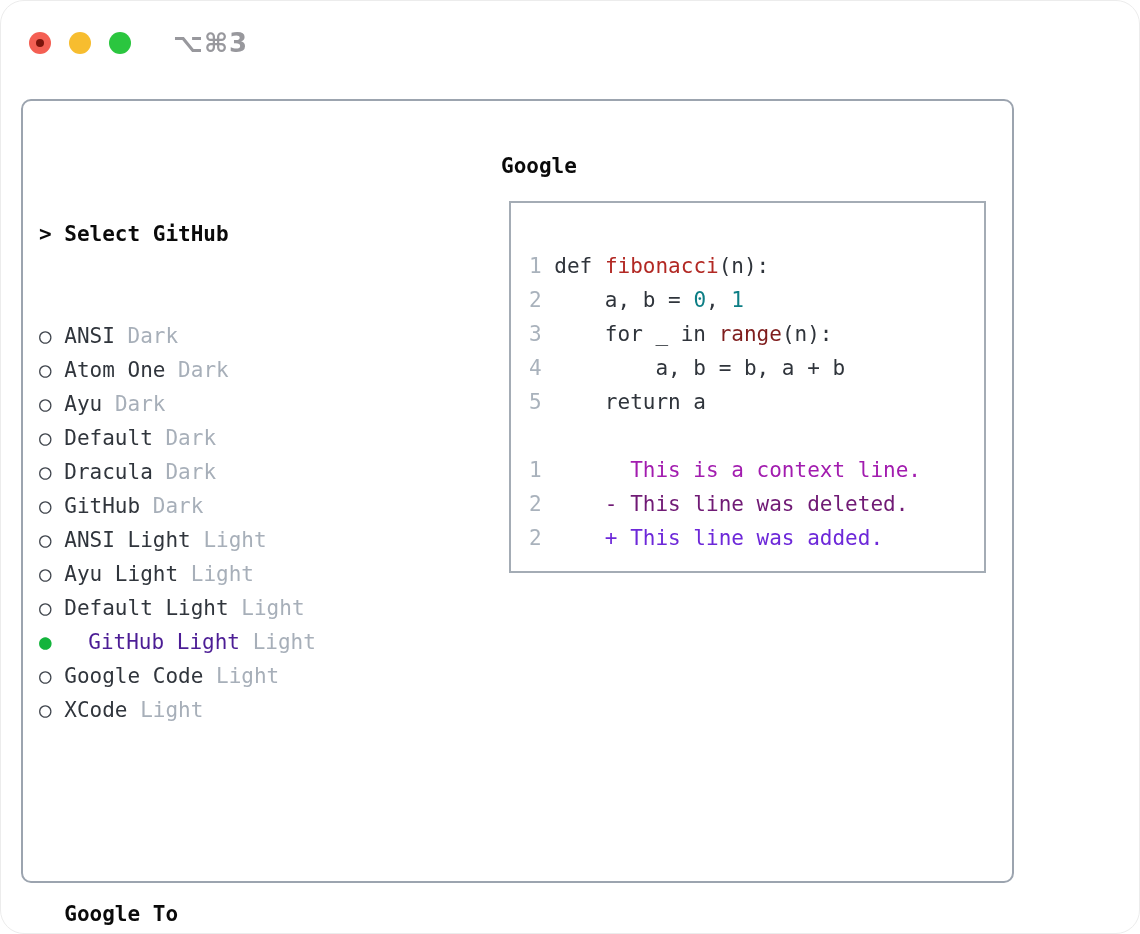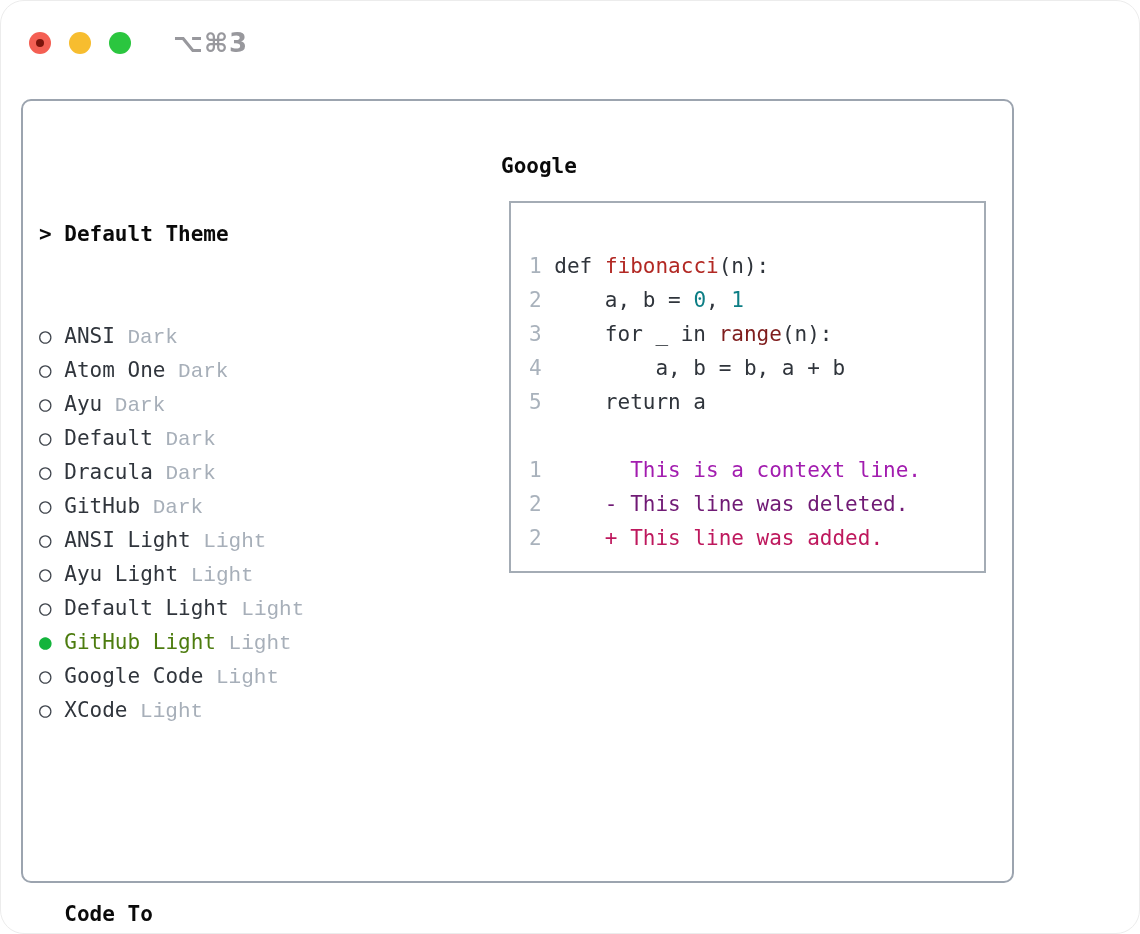--- a/index.html
+++ b/index.html
@@ -26,63 +26,63 @@
   }
   .left-col{
     position:absolute;left:16px;top:48px;
     font-size:21px;line-height:34px;white-space:pre;color:#30353c;
   }
   .row{height:34px;}
   .hdr{font-weight:bold;color:#0a0a0a;}
   .marker{color:#42474f;}
   .marker.sel{color:#13b43c;}
   .theme-name{color:#30353c;text-align:right;}
-  .theme-name.sel{color:#4d7c0f;}
-  .tag{color:#a7afb9;font-family:Liberation Mono, monospace;}
+  .theme-name.sel{color:#4c1d95;margin-left:24px;}
+  .tag{color:#a7afb9;}
   
   .preview-header{
     position:absolute;left:478px;top:48px;font-size:21px;line-height:34px;
     font-weight:bold;color:#0a0a0a;
   }
   .preview-box{
     position:absolute;left:486px;top:100px;width:477px;height:372px;
     border:2px solid #a4acb5;box-sizing:border-box;background:#fff;overflow:hidden;
   }
   .code{
     position:absolute;left:18px;top:46px;font-size:21px;line-height:34px;white-space:pre;
   }
   .code-line{height:34px;}
   .ln{color:#a9b2bc;}
   .seg-plain{color:#2f343b;}
   .seg-function{color:#b22823;}
   .seg-number{color:#0d7e85;}
   .seg-builtin{color:#7f1d1d;}
   .seg-context{color:#a21caf;}
   .seg-deleted{color:#701a75;}
-  .seg-added{color:#be185d;}
+  .seg-added{color:#6d28d9;}
 </style>
 </head>
 <body>
 
 <div class="screen">
 
   <div class="titlebar">
     <div class="dot dot-red"></div>
     <div class="dot dot-yellow"></div>
     <div class="dot dot-green"></div>
     <div class="window-title">⌥⌘3</div>
   </div>
 
   <div class="panel">
 
     <div class="left-col">
-      <div class="row"><span class="hdr">&gt; </span><span class="hdr">Default Theme</span></div>
+      <div class="row"><span class="hdr">&gt; </span><span class="hdr">Select GitHub</span></div>
       <div id="theme-list"><div class="row"><span class="marker">○ </span><span class="theme-name">ANSI</span><span class="tag"> Dark</span></div><div class="row"><span class="marker">○ </span><span class="theme-name">Atom One</span><span class="tag"> Dark</span></div><div class="row"><span class="marker">○ </span><span class="theme-name">Ayu</span><span class="tag"> Dark</span></div><div class="row"><span class="marker">○ </span><span class="theme-name">Default</span><span class="tag"> Dark</span></div><div class="row"><span class="marker">○ </span><span class="theme-name">Dracula</span><span class="tag"> Dark</span></div><div class="row"><span class="marker">○ </span><span class="theme-name">GitHub</span><span class="tag"> Dark</span></div><div class="row"><span class="marker">○ </span><span class="theme-name">ANSI Light</span><span class="tag"> Light</span></div><div class="row"><span class="marker">○ </span><span class="theme-name">Ayu Light</span><span class="tag"> Light</span></div><div class="row"><span class="marker">○ </span><span class="theme-name">Default Light</span><span class="tag"> Light</span></div><div class="row"><span class="marker sel">● </span><span class="theme-name sel">GitHub Light</span><span class="tag"> Light</span></div><div class="row"><span class="marker">○ </span><span class="theme-name">Google Code</span><span class="tag"> Light</span></div><div class="row"><span class="marker">○ </span><span class="theme-name">XCode</span><span class="tag"> Light</span></div></div>
       <div class="row"> </div>
-      <div class="row"><span>  </span><span class="hdr">Code To</span></div>
+      <div class="row"><span>  </span><span class="hdr">Google To</span></div>
       
       
       
       
     </div>
 
     <div class="preview-header">Google</div>
 
     <div class="preview-box">
       <div class="code" id="preview-code"><div class="code-line"><span class="ln">1</span><span class="seg-plain"> def </span><span class="seg-function">fibonacci</span><span class="seg-plain">(n):</span></div><div class="code-line"><span class="ln">2</span><span class="seg-plain">     a, b = </span><span class="seg-number">0</span><span class="seg-plain">, </span><span class="seg-number">1</span></div><div class="code-line"><span class="ln">3</span><span class="seg-plain">     for _ in </span><span class="seg-builtin">range</span><span class="seg-plain">(n):</span></div><div class="code-line"><span class="ln">4</span><span class="seg-plain">         a, b = b, a + b</span></div><div class="code-line"><span class="ln">5</span><span class="seg-plain">     return a</span></div><div class="code-line">&nbsp;</div><div class="code-line"><span class="ln">1</span><span class="seg-context">       This is a context line.</span></div><div class="code-line"><span class="ln">2</span><span class="seg-deleted">     - This line was deleted.</span></div><div class="code-line"><span class="ln">2</span><span class="seg-added">     + This line was added.</span></div></div>

